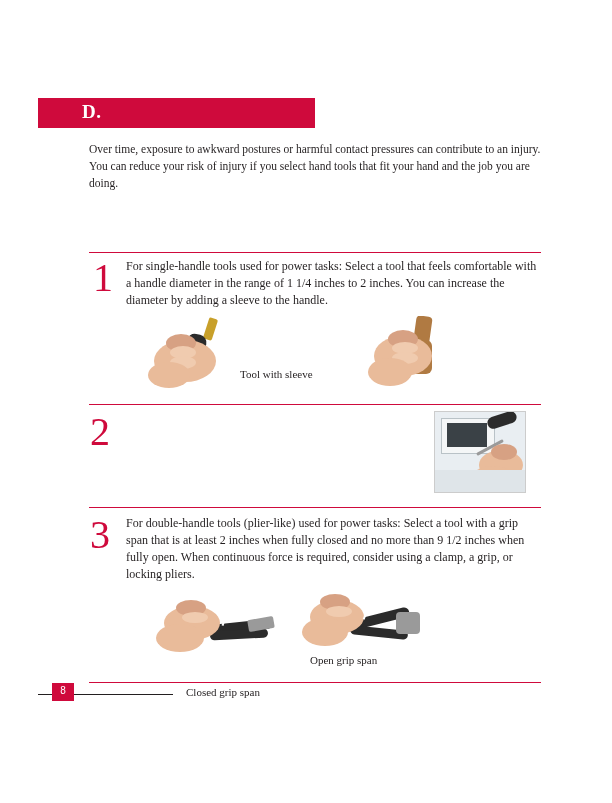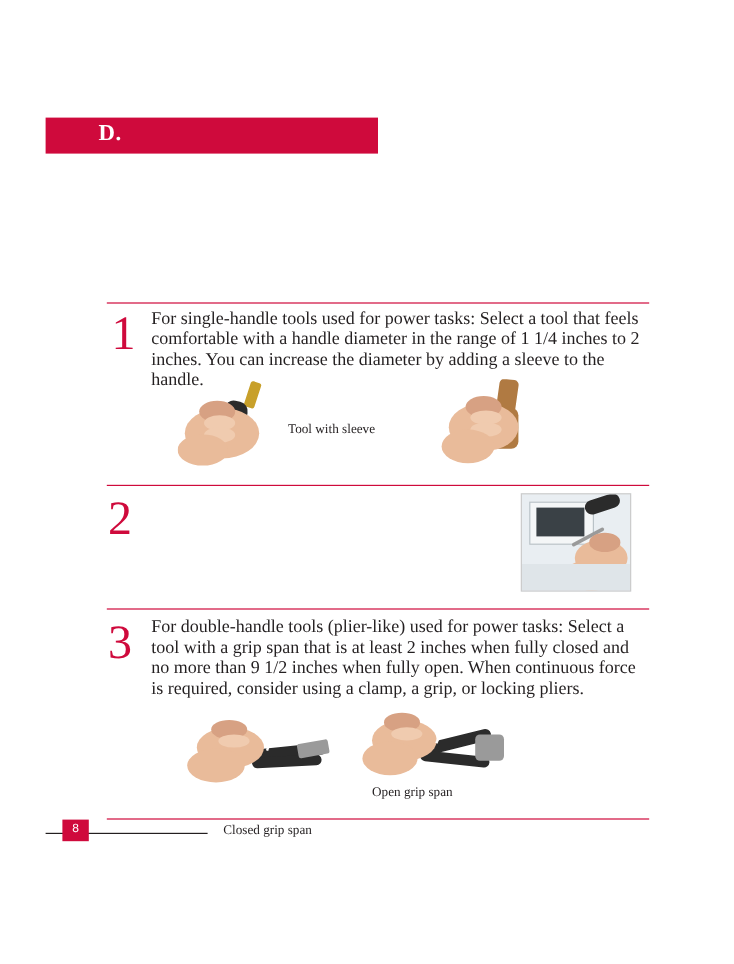--- a/index.html
+++ b/index.html
@@ -104,32 +104,32 @@
     color: #cf0a3c;
     font-size: 40px;
     line-height: 40px;
   }
   .num.n1 { left: 93px; top: 258px; }
   .num.n2 { left: 90px; top: 412px; }
   .num.n3 { left: 90px; top: 515px; }
 
   .step-text {
     position: absolute;
-    font-size: 15px;
+    font-size: 12px;
     line-height: 17px;
   }
   .step-text.s1 { left: 126px; top: 258px; width: 415px; }
   .step-text.s2 { left: 126px; top: 412px; width: 300px; }
   .step-text.s3 { left: 126px; top: 515px; width: 415px; }
 
   .caption {
     position: absolute;
     font-size: 11px;
   }
-  .caption.c1 { left: 240px; top: 352px; }
+  .caption.c1 { left: 240px; top: 368px; }
   .caption.c2 { left: 186px; top: 658px; margin-top: 28px; }
   .caption.c3 { left: 310px; top: 654px; }
 
   
   .footer-rule {
     position: absolute;
     left: 38px;
     top: 694px;
     width: 135px;
     height: 1px;
@@ -209,20 +209,21 @@
   }
 </style>
 </head>
 <body>
 
 <div class="page">
 
   <div class="header-band"></div>
   <div class="header-letter">D.</div>
 
+  <div class="intro">Over time, exposure to awkward postures or harmful contact pressures can contribute to an injury.  You can reduce your risk of injury if you select hand tools that fit your hand and the job you are doing.</div>
 
 
 
   <div class="rule r1"></div>
   <div class="rule r2"></div>
   <div class="rule r3"></div>
   <div class="rule r4"></div>
 
   <div class="num n1">1</div>
   <div class="step-text s1">For single-handle tools used for power tasks:  Select a tool that feels comfortable with a handle diameter in the range of 1 1/4 inches to 2 inches. You can increase the diameter by adding  a sleeve to the handle.</div>

